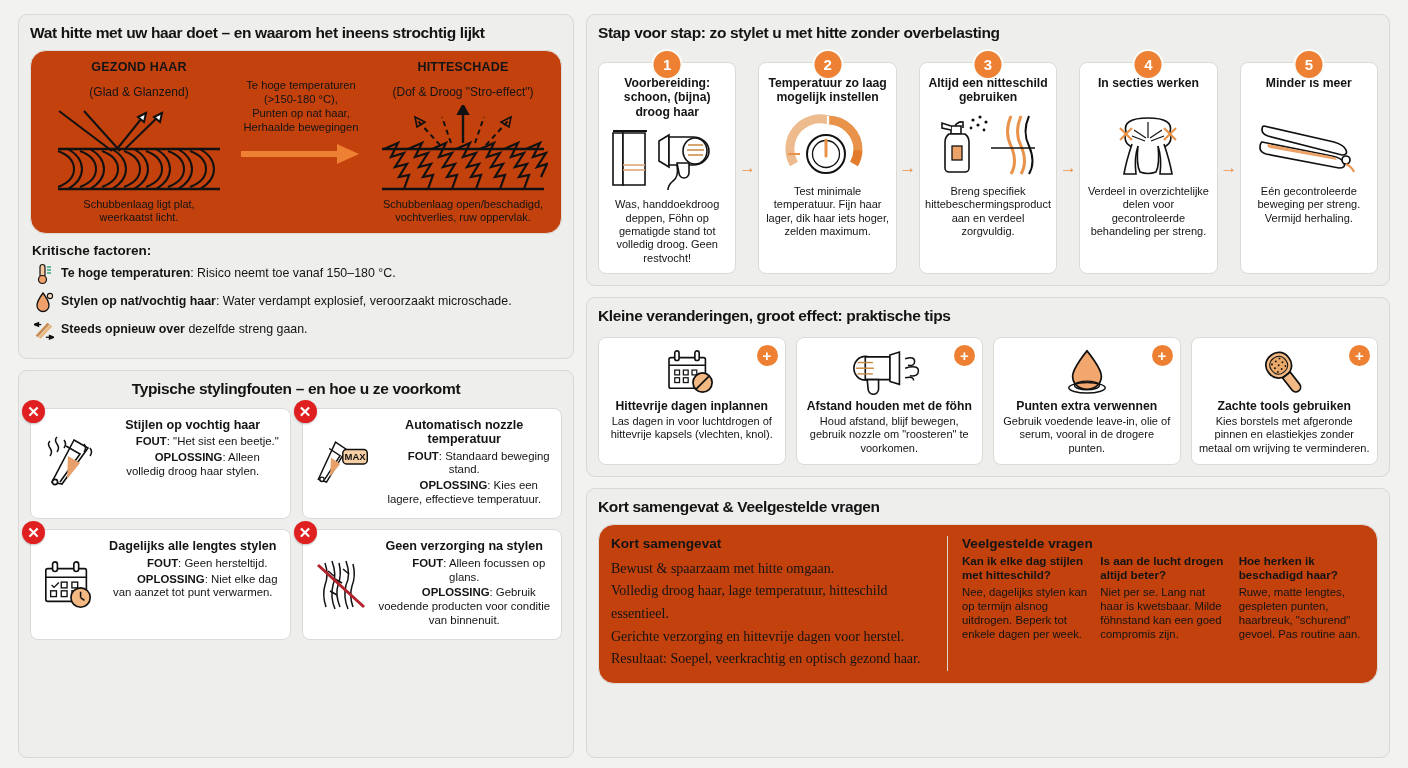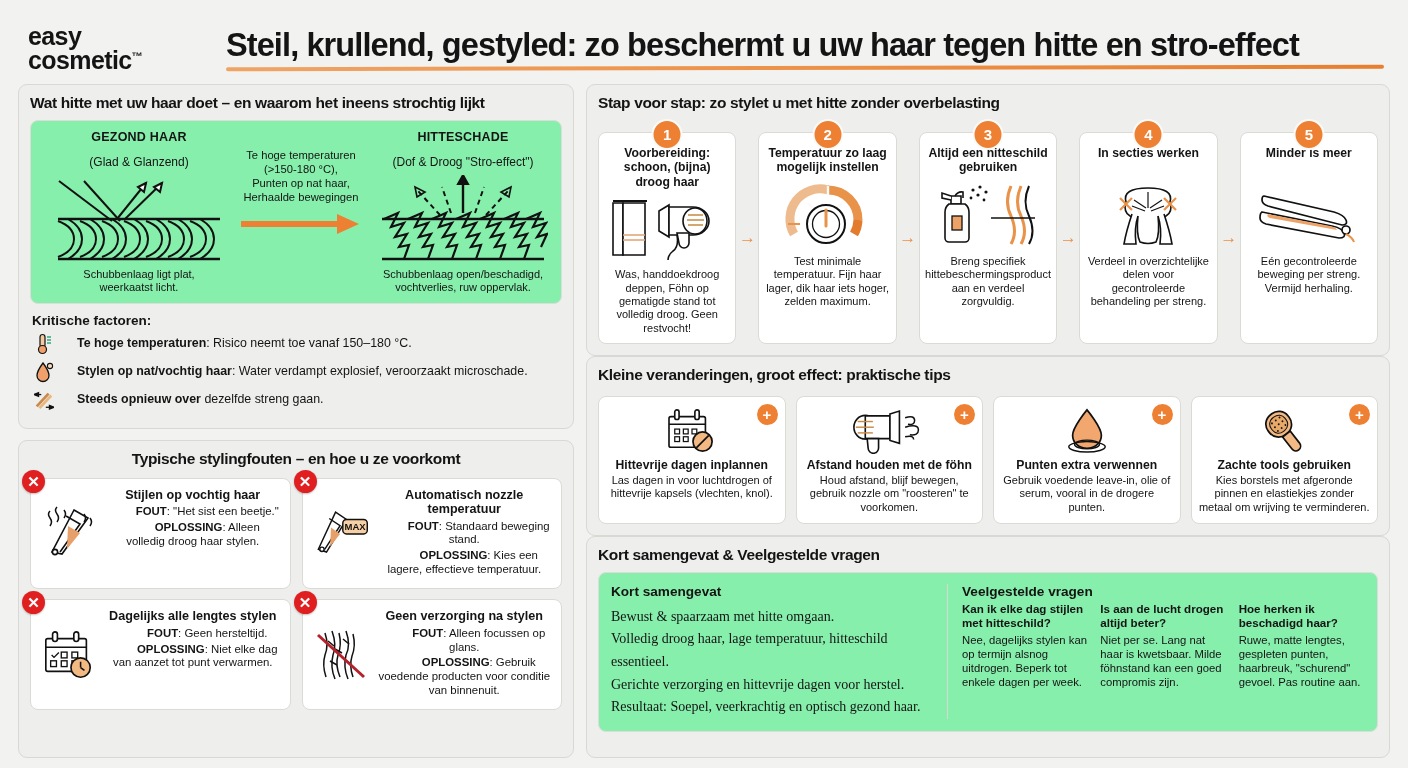--- a/index.html
+++ b/index.html
@@ -18,41 +18,41 @@
   .logo-l1{font-size:25px;font-weight:800;letter-spacing:-0.6px;line-height:.95;}
   .logo-l2{font-size:25px;font-weight:800;letter-spacing:-0.6px;line-height:1.0;position:relative;display:inline-block;}
   .logo-tm{font-size:11px;font-weight:700;vertical-align:super;}
   .title-wrap{flex:1;position:relative;padding-right:6px;}
   .title{font-size:32.5px;font-weight:800;letter-spacing:-0.9px;line-height:1.05;white-space:nowrap;}
   .title-rule{height:3.5px;background:linear-gradient(90deg,#f0a464,#e87f2f);border-radius:3px;margin-top:4px;transform:rotate(-0.12deg);}
 
   
   .cols{display:flex;gap:12px;flex:1;min-height:0;}
   .col-left{width:556px;flex:none;display:flex;flex-direction:column;gap:11px;}
-  .col-right{flex:1;display:flex;flex-direction:column;}
+  .col-right{flex:1;display:flex;flex-direction:column;gap:11px;}
 
   .panel{background:#eeeeec;border:1px solid #d8d8d4;border-radius:9px;padding:9px 11px 11px 11px;box-sizing:border-box;}
   .panel-title{font-size:15.5px;font-weight:800;letter-spacing:-0.35px;margin-bottom:8px;}
 
-  .inner{background:#86efac;border:1px solid #dcdcd8;border-radius:8px;}
+  .inner{background:#c2410c;border:1px solid #dcdcd8;border-radius:16px;}
 
   
   .diagram{display:flex;align-items:stretch;padding:9px 10px 8px 10px;gap:4px;}
   .dia-side{width:196px;flex:none;display:flex;flex-direction:column;align-items:center;}
   .dia-h{font-size:12.5px;font-weight:800;letter-spacing:.2px;text-align:center;line-height:1.15;}
   .dia-sub{font-size:12px;text-align:center;line-height:1.2;margin-top:11px;}
   .dia-art{height:90px;display:flex;align-items:center;justify-content:center;margin-top:4px;}
   .dia-cap{font-size:11px;text-align:center;line-height:1.22;margin-top:4px;}
   .dia-mid{flex:1;display:flex;flex-direction:column;align-items:center;justify-content:flex-start;padding-top:18px;}
   .dia-mid-text{font-size:11.2px;text-align:center;line-height:1.26;}
   .arrow-big{margin-top:8px;}
 
   
   .kf-title{font-size:13.5px;font-weight:800;margin:9px 0 5px 2px;}
-  .kf-row{display:flex;align-items:center;gap:23px;margin:0 0 6px 4px;}
+  .kf-row{display:flex;align-items:center;gap:7px;margin:0 0 6px 4px;}
   .kf-txt{font-size:12.4px;line-height:1.2;}
   .kf-txt b{font-weight:800;}
 
   
   .mist-grid{display:grid;grid-template-columns:1fr 1fr;gap:10px 11px;margin-top:10px;}
   .mist{position:relative;background:#ffffff;border:1px solid #dbdbd6;border-radius:8px;padding:9px 9px 9px 9px;display:flex;gap:7px;min-height:84px;box-sizing:border-box;}
   .xbadge{position:absolute;left:-9px;top:-9px;width:23px;height:23px;border-radius:50%;background:#e02020;color:#fff;font-size:15px;font-weight:800;display:flex;align-items:center;justify-content:center;line-height:1;z-index:3;box-shadow:0 1px 2px rgba(0,0,0,.25);}
   .mist-ico{width:58px;flex:none;display:flex;align-items:center;justify-content:center;}
   .mist-body{flex:1;min-width:0;}
   .mist-h{font-size:12.6px;font-weight:800;line-height:1.15;margin-bottom:3px;}
@@ -88,30 +88,20 @@
   .faq-q{font-size:11.6px;font-weight:800;line-height:1.2;margin-bottom:3px;}
   .faq-a{font-size:11.3px;line-height:1.25;}
 
   svg{display:block;}
 </style>
 </head>
 <body>
 
 <div class="page">
 
-  <div class="header">
-    <div class="logo">
-      <div class="logo-l1">easy</div>
-      <div class="logo-l2"><span>cosmetic</span><span class="logo-tm">™</span></div>
-    </div>
-    <div class="title-wrap">
-      <div class="title">Steil, krullend, gestyled: zo beschermt u uw haar tegen hitte en stro-effect</div>
-      <div class="title-rule"></div>
-    </div>
-  </div>
 
   <div class="cols">
 
     <div class="col-left">
 
       <div class="panel">
         <div class="panel-title">Wat hitte met uw haar doet – en waarom het ineens strochtig lijkt</div>
 
         <div class="inner diagram">
 

